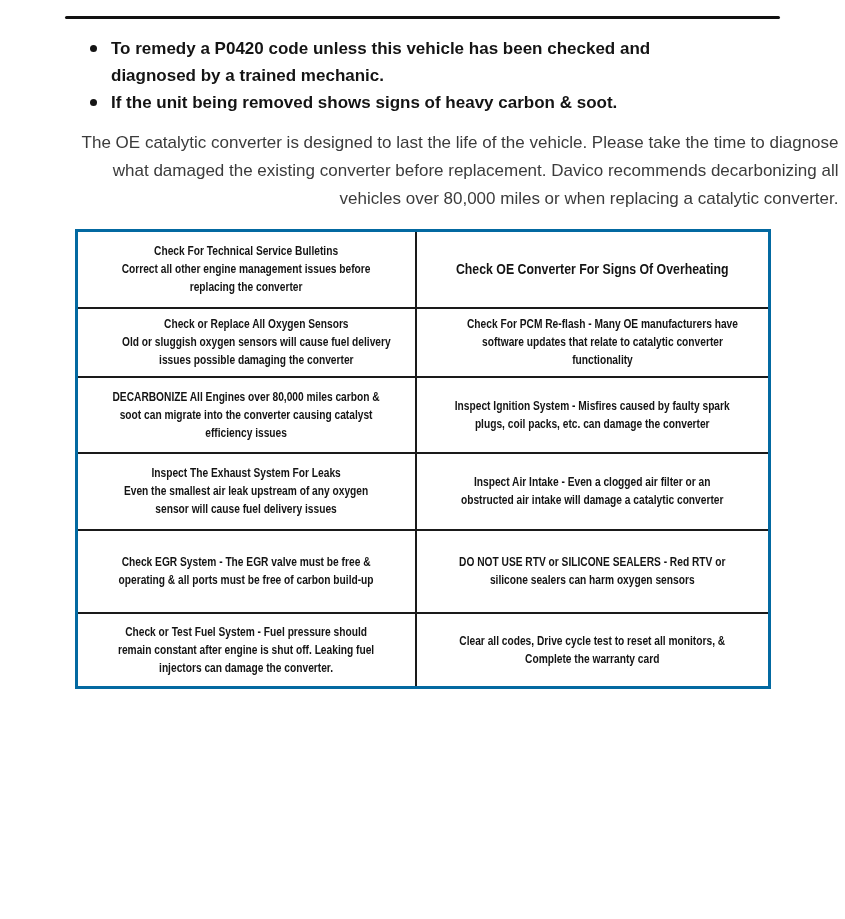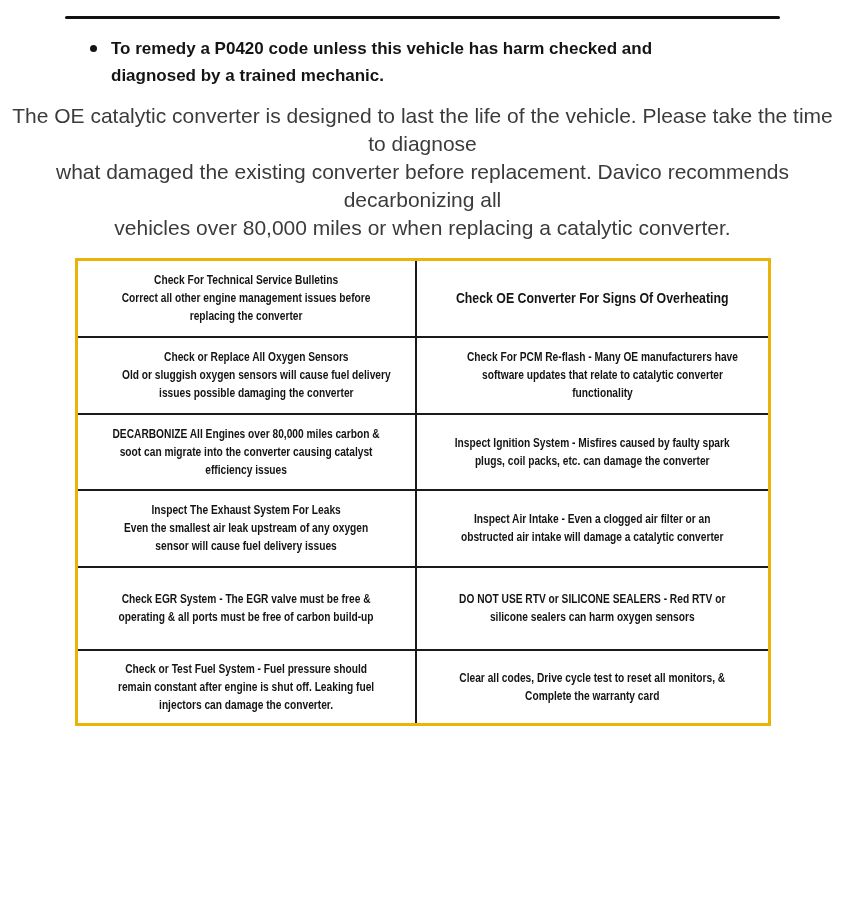--- a/index.html
+++ b/index.html
@@ -93,22 +93,22 @@
     height: 7px;
     border-radius: 50%;
     background: var(--text_black, #141414);
   }
   .li-text { white-space: pre-line; }
 
   
   .advice {
     margin: 13px auto 0 auto;
     width: 832px;
-    text-align: center;
-    font-size: 21px;
+    text-align: right;
+    font-size: 17px;
     line-height: 28px;
     font-weight: 400;
     color: var(--paragraph_gray, #3B3B3B);
     white-space: pre-line;
   }
 
   
   .keys-heading {
     margin-top: 10px;
     text-align: center;
@@ -124,34 +124,34 @@
     text-decoration-thickness: 2.5px;
     text-underline-offset: 4px;
     color: var(--text_black, #141414);
   }
 
   
   .keys-table {
     width: 696px;
     margin: 16px auto 0 auto;
     border-collapse: collapse;
-    border: 3px solid #eab308;
+    border: 3px solid #0369a1;
     table-layout: fixed;
   }
   .keys-table td {
     border: 2px solid #1a1a1a;
     vertical-align: middle;
     text-align: center;
     padding: 6px 12px;
     overflow: hidden;
   }
   .keys-table col.left-col { width: 49%; }
   .keys-table col.right-col { width: 51%; }
   .keys-table tr:nth-child(1) td { height: 77px; }
-  .keys-table tr:nth-child(2) td { height: 77px; padding-left: 32px; }
+  .keys-table tr:nth-child(2) td { height: 69px; padding-left: 32px; }
   .keys-table tr:nth-child(3) td { height: 76px; }
   .keys-table tr:nth-child(4) td { height: 77px; }
   .keys-table tr:nth-child(5) td { height: 83px; }
   .keys-table tr:nth-child(6) td { height: 75px; }
   .cell-text {
     display: block;
     width: 117.6%;
     margin-left: -8.8%;
     transform: scaleX(0.85);
     transform-origin: 50% 50%;
@@ -169,22 +169,23 @@
 </head>
 <body>
 
 <div class="page">
 
 
 
   <div class="divider"></div>
 
   <ul class="warnings">
-    <li><span class="li-text">To remedy a P0420 code unless this vehicle has harm checked and
+    <li><span class="li-text">To remedy a P0420 code unless this vehicle has been checked and
 diagnosed by a trained mechanic.</span></li>
+    <li><span class="li-text">If the unit being removed shows signs of heavy carbon &amp; soot.</span></li>
   </ul>
 
   <p class="advice">The OE catalytic converter is designed to last the life of the vehicle. Please take the time to diagnose
 what damaged the existing converter before replacement. Davico recommends decarbonizing all
 vehicles over 80,000 miles or when replacing a catalytic converter.</p>
 
 
   <table class="keys-table">
     <colgroup>
         <col class="left-col">

